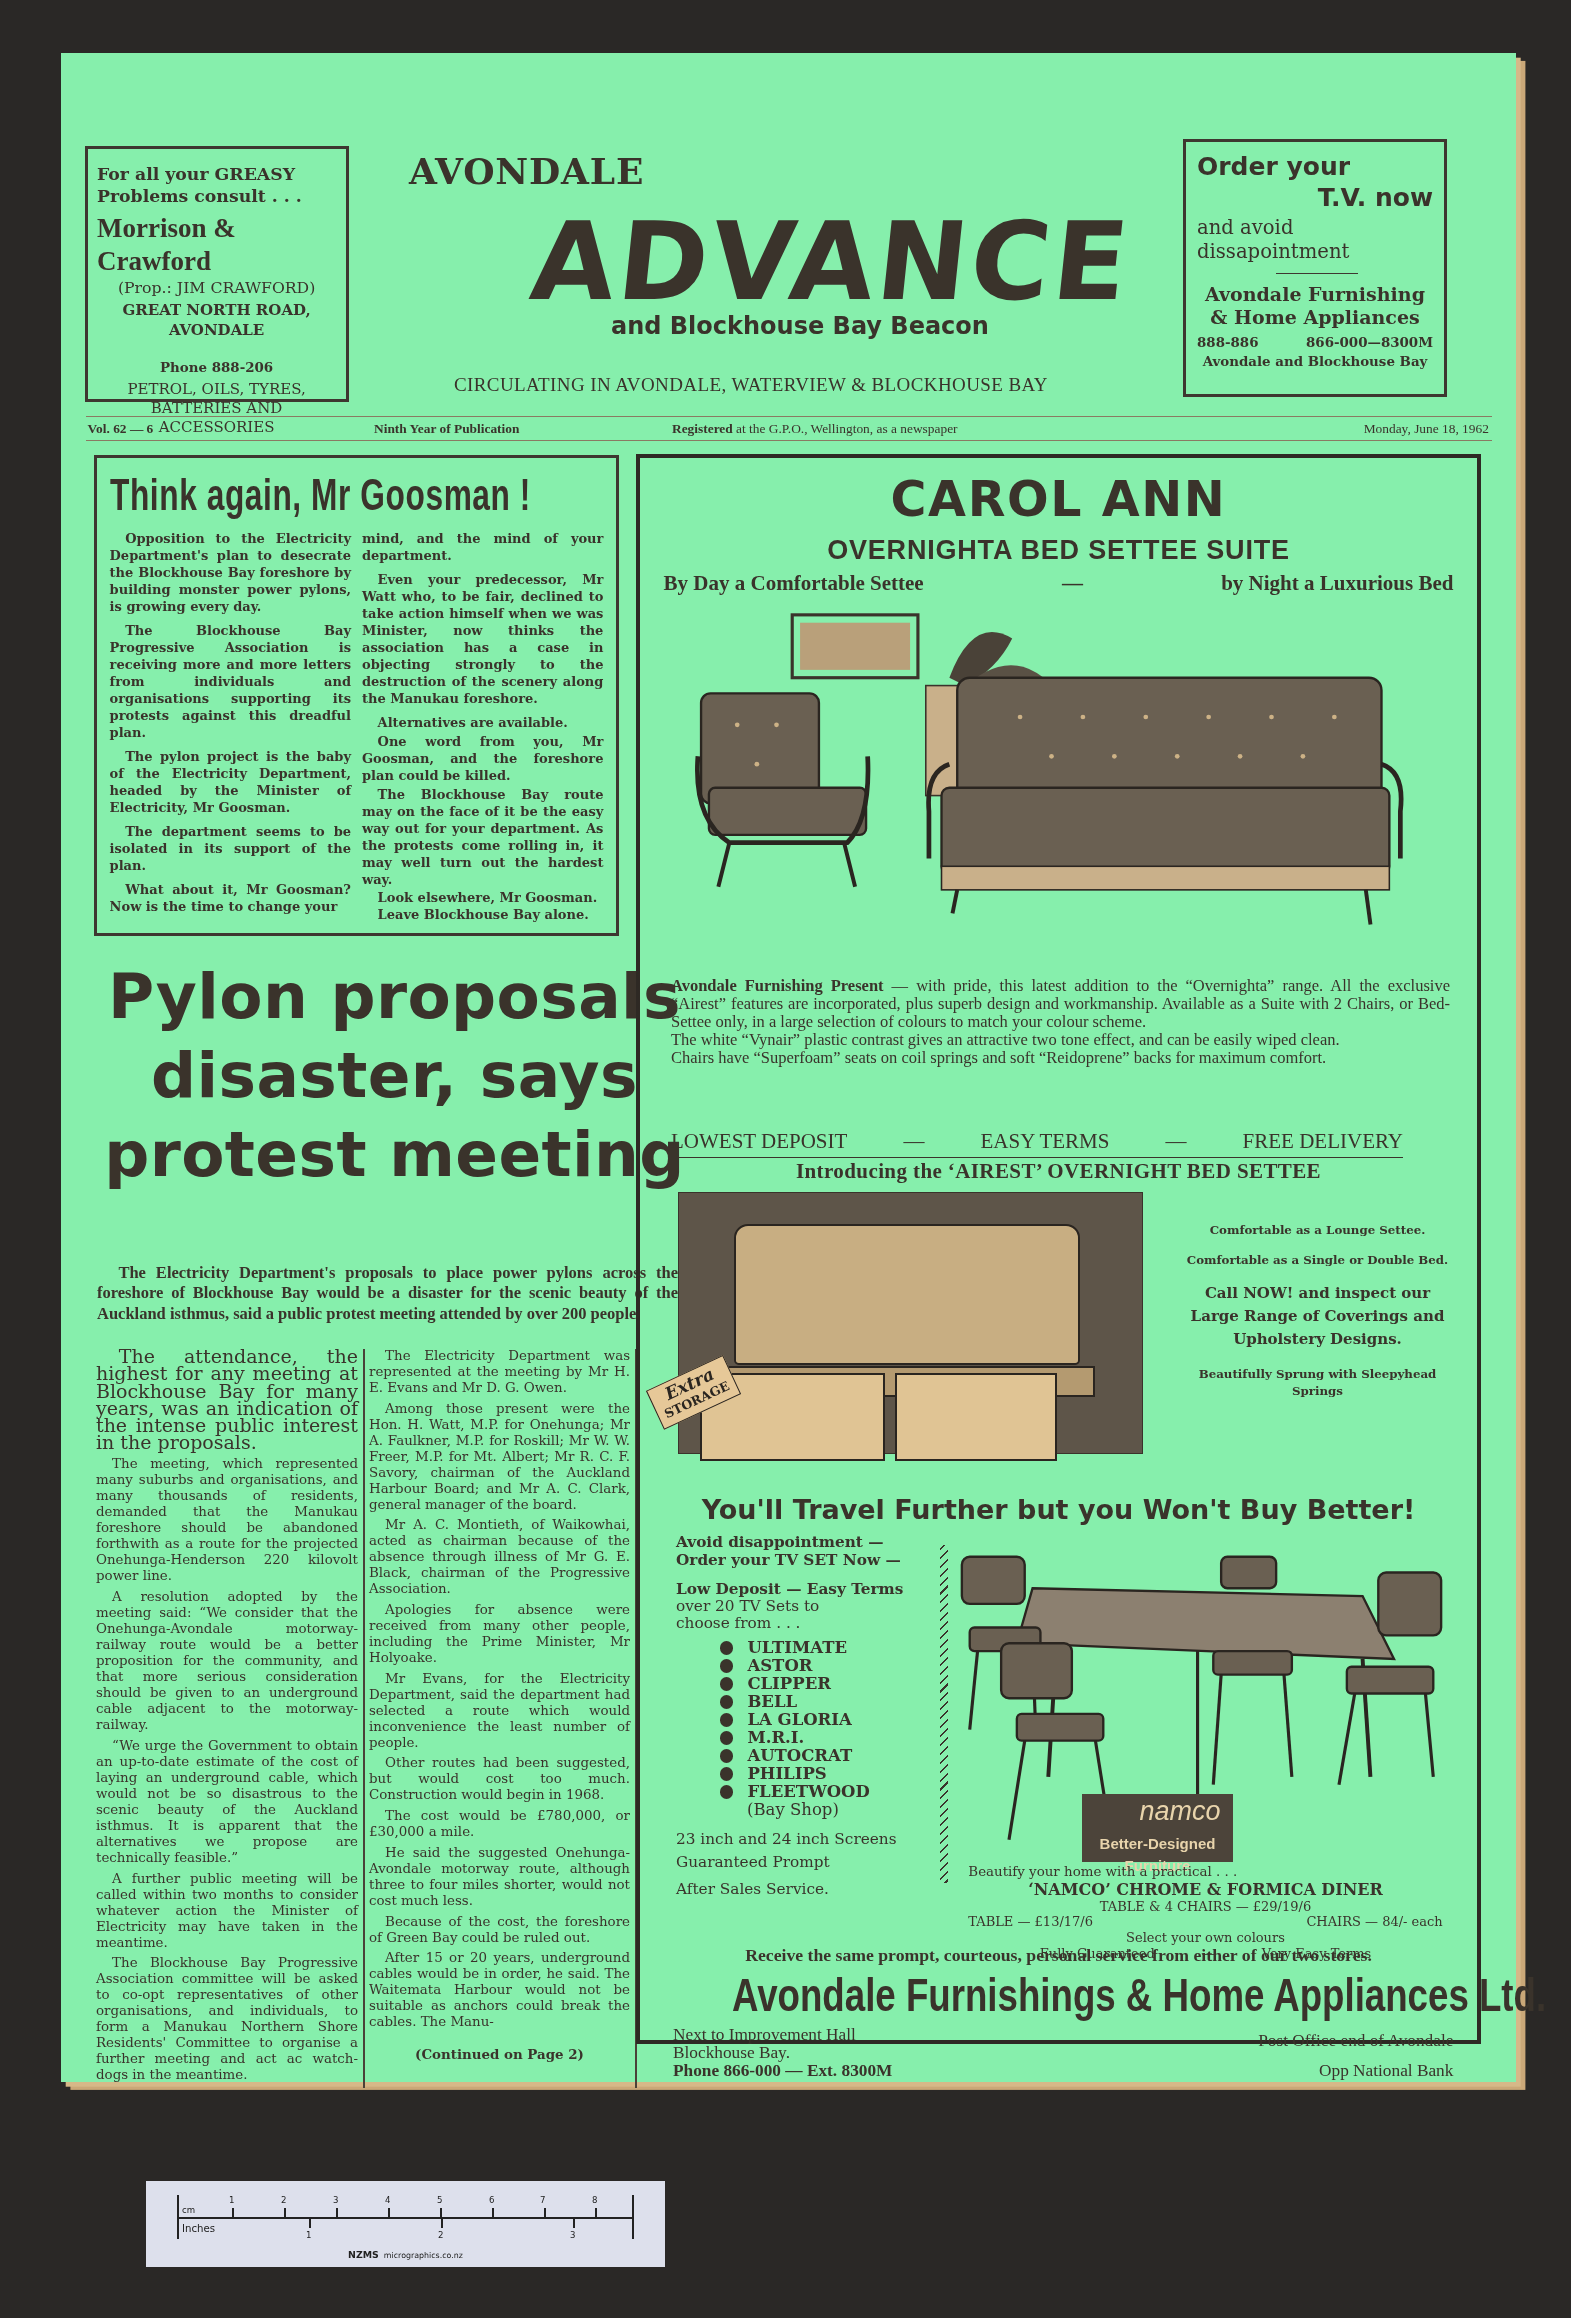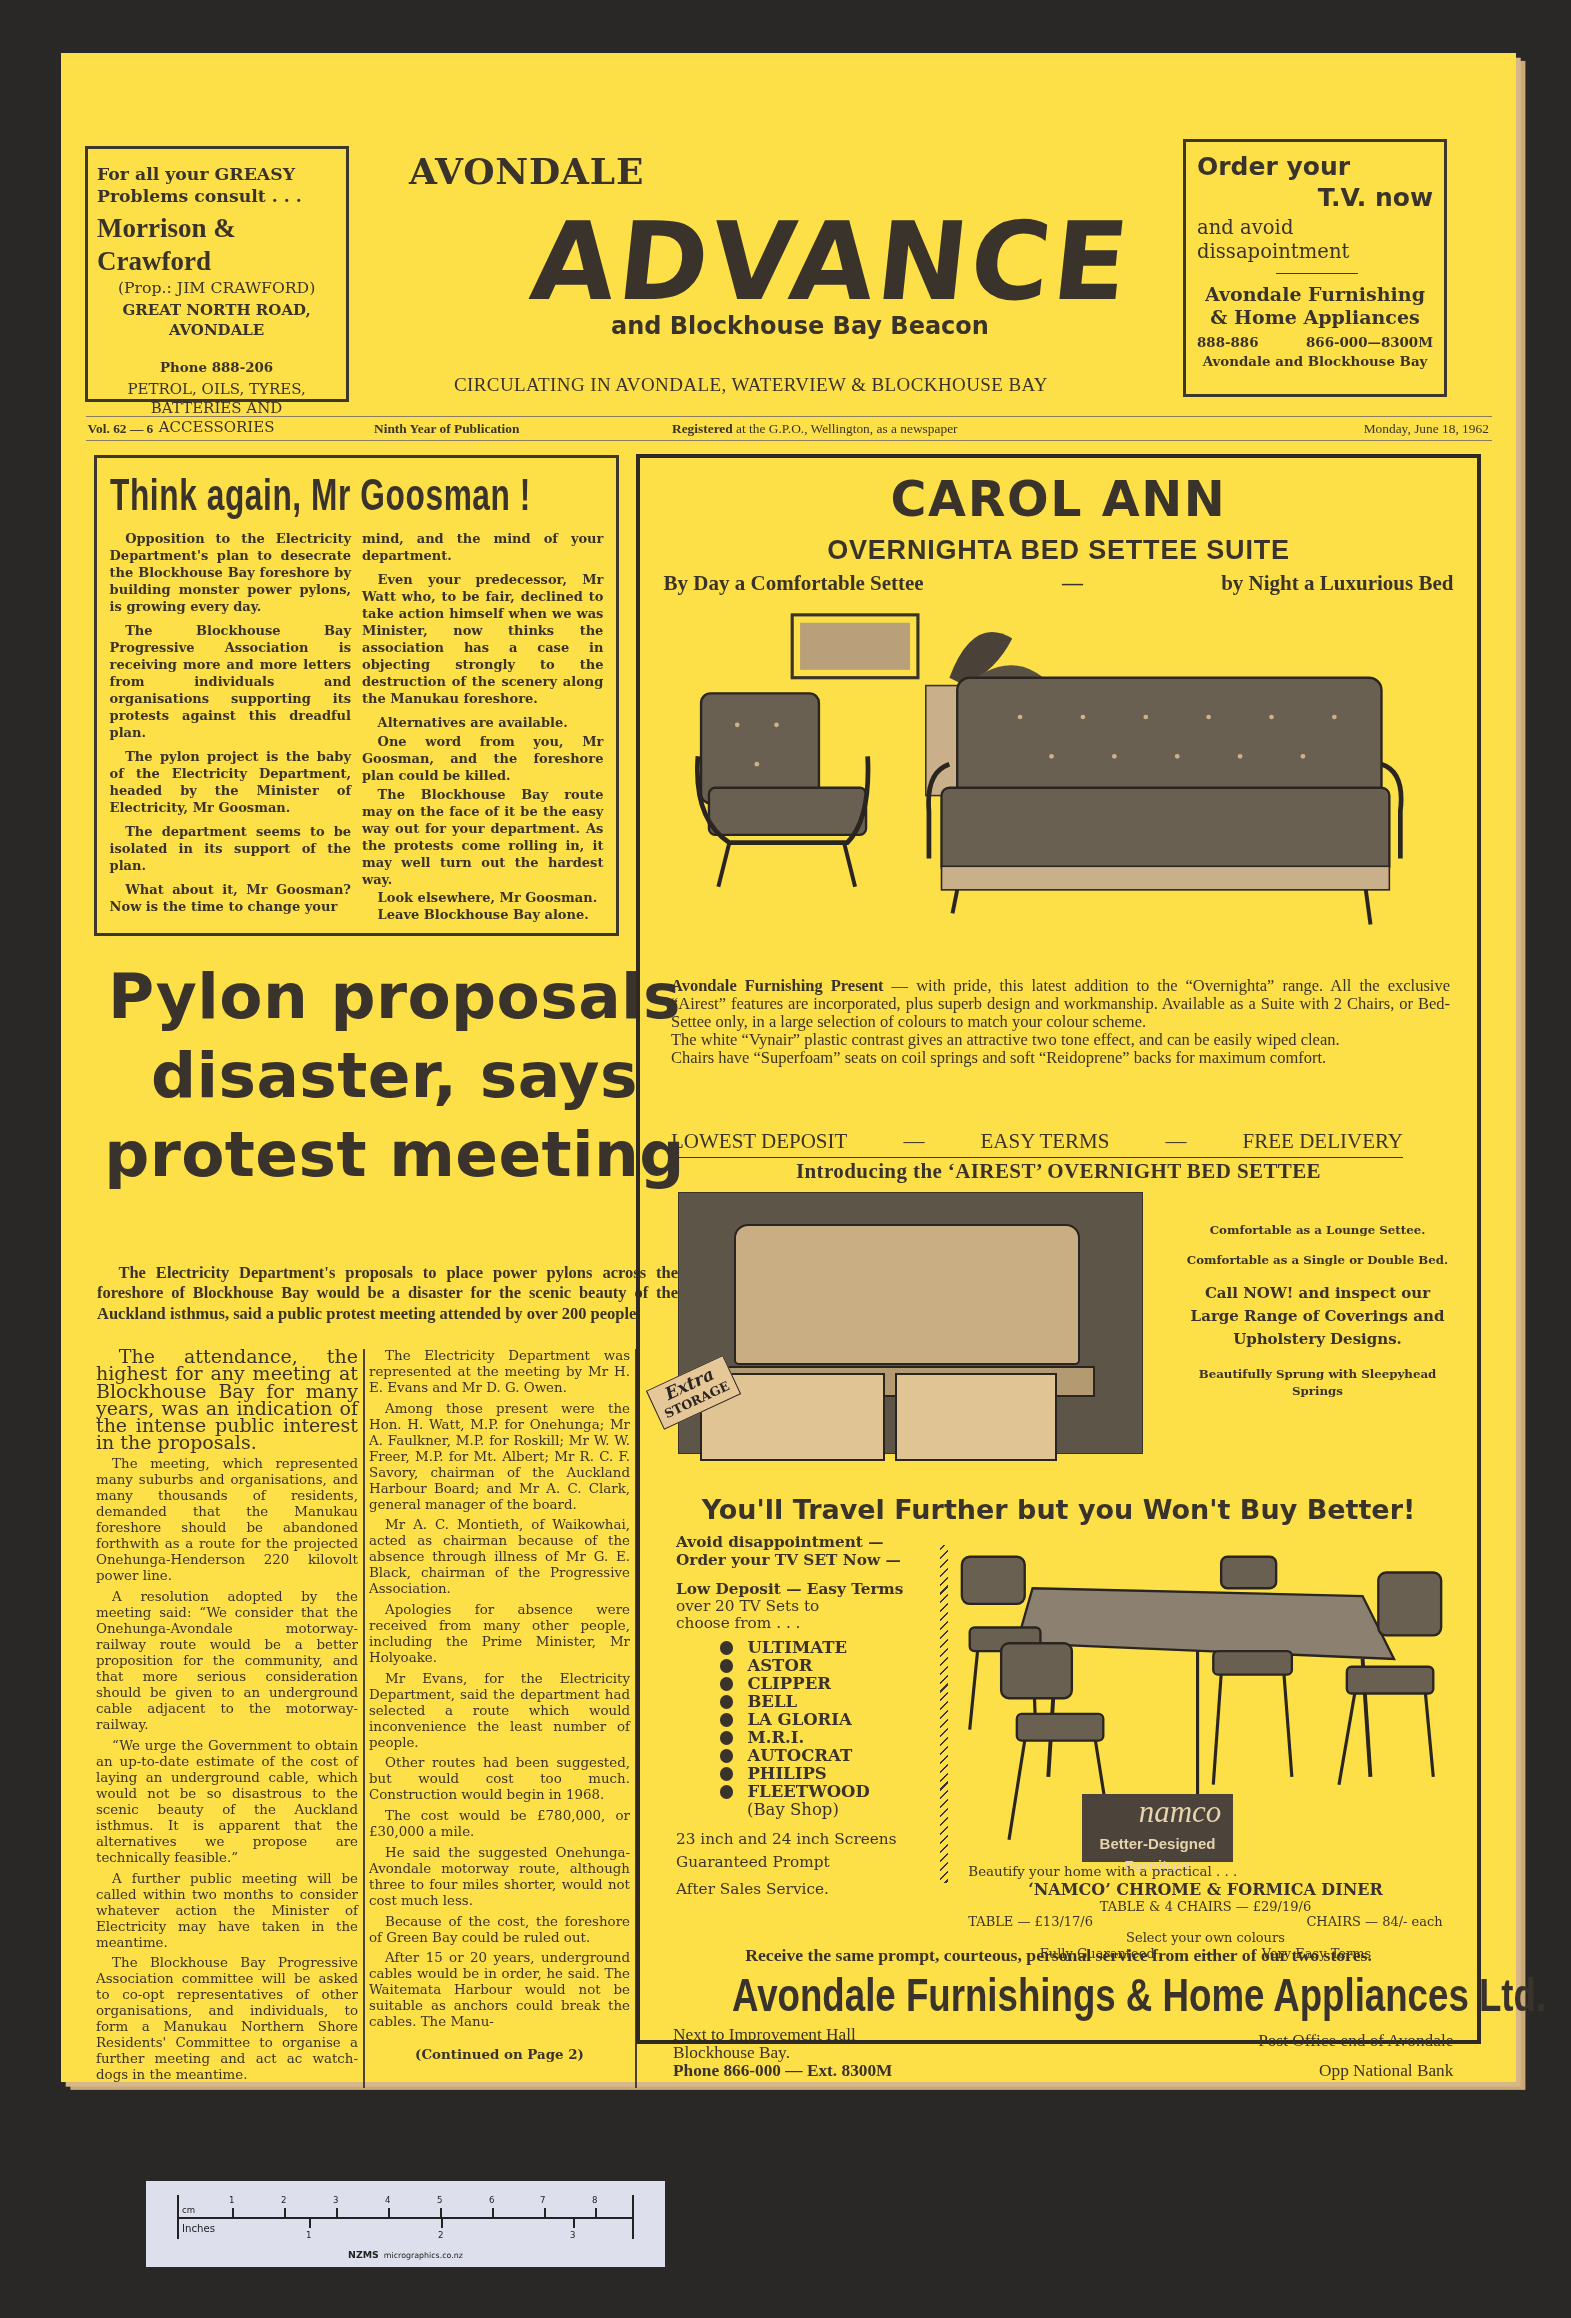--- a/index.html
+++ b/index.html
@@ -1,17 +1,17 @@
 <!DOCTYPE html>
 <html style="font-size:12.6px"><head>
 <meta charset="utf-8">
 <style>
   * { box-sizing: border-box; margin: 0; padding: 0; }
   body { width: 1571px; height: 2319px; background: #2a2826; position: relative; overflow: hidden; font-family: "DejaVu Serif", serif; color: #3a332b; }
-  .sheet { position: absolute; left: 61px; top: 53px; width: 1455px; height: 2029px; background: #fde047; box-shadow: 4.7px 4.7px 0 #d6b888, 9.4px 7.9px 0 #caa878; }
+  .sheet { position: absolute; left: 61px; top: 53px; width: 1455px; height: 2029px; background: #86efac; box-shadow: 4.7px 4.7px 0 #d6b888, 9.4px 7.9px 0 #caa878; }
   .abs { position: absolute; }
   .box { position: absolute; border: 3.9px solid #3e3730; }
   p { margin: 0; }
   .col p { text-indent: 1.2em; margin-bottom: 4.7px; }
 
   
   #ad-left { left: 23.6px; top: 93px; width: 264px; height: 256px; padding: 14px 9.4px; }
   #ad-left .l1 { font-weight: bold; font-size: 17.3px; line-height: 22px; }
   #ad-left .l2 { font-weight: bold; font-size: 27px; line-height: 33px; margin-top: 4.7px; font-family: "Liberation Serif", serif; }
   #ad-left .l3 { font-size: 15.7px; text-align: center; line-height: 20.4px; }
@@ -89,21 +89,21 @@
   #tvblock .t2 { font-size: 15.3px; line-height: 17.3px; margin-top: 7.9px; }
   #tvblock ul { list-style: none; margin: 6.3px 0 0 44px; }
   #tvblock li { font-weight: bold; font-size: 16.5px; line-height: 18px; display: flex; align-items: center; }
   #tvblock li .dot { width: 13.4px; height: 13.4px; border-radius: 50%; background: #3a332b; margin-right: 14px; display: inline-block; flex: none; }
   #tvblock .bay { font-size: 16.5px; margin-left: 71px; line-height: 18px; }
   #tvblock .t3 { font-size: 15.3px; line-height: 23px; margin-top: 9.4px; }
   #zigzag { position: absolute; left: 300px; top: 1087px; width: 7.9px; height: 338px; background: repeating-linear-gradient(135deg, transparent 0 2.4px, #3a332b 2.4px 3.9px, transparent 3.9px 6.3px); }
 
   #diner-illus { left: 314px; top: 1083px; width: 495px; height: 338px; background: transparent; border: none; }
   #namco { position: absolute; left: 442px; top: 1336px; width: 151px; height: 68px; background: #4c443a; color: #e8d4ac; text-align: center; }
-  #namco .n1 { font-family: Liberation Serif, serif; font-style: italic; font-size: 31px; line-height: 35px; margin-left: 45px; }
+  #namco .n1 { font-family: Liberation Sans, sans-serif; font-style: italic; font-size: 27px; line-height: 35px; margin-left: 45px; }
   #namco .n2 { font-family: Liberation Sans, sans-serif; font-weight: bold; font-size: 15px; line-height: 12.6px; margin-top: 9px; }
 
   #diner { position: absolute; left: 322px; width: 487px; top: 1406px; text-align: center; font-family: "DejaVu Serif", serif; }
   #diner .d1 { text-align: left; font-size: 13.4px; line-height: 15.7px; padding-left: 6.3px; }
   #diner .d2 { font-weight: bold; font-size: 16px; line-height: 19px; }
   #diner .d3 { font-size: 13px; line-height: 15.7px; }
   #diner .d4 { display: flex; justify-content: space-between; font-size: 13px; line-height: 15.7px; padding: 0 6.3px; }
 
   #receive { position: absolute; left: 0; width: 100%; top: 1487px; text-align: center; font-family: "Liberation Serif", serif; font-weight: bold; font-size: 17.7px; }
   #firm { position: absolute; left: 0; width: 100%; top: 1509px; text-align: center; font-family: "Liberation Sans", sans-serif; font-weight: bold; font-size: 47px; line-height: 55px; transform: scaleX(0.78); white-space: nowrap; }

